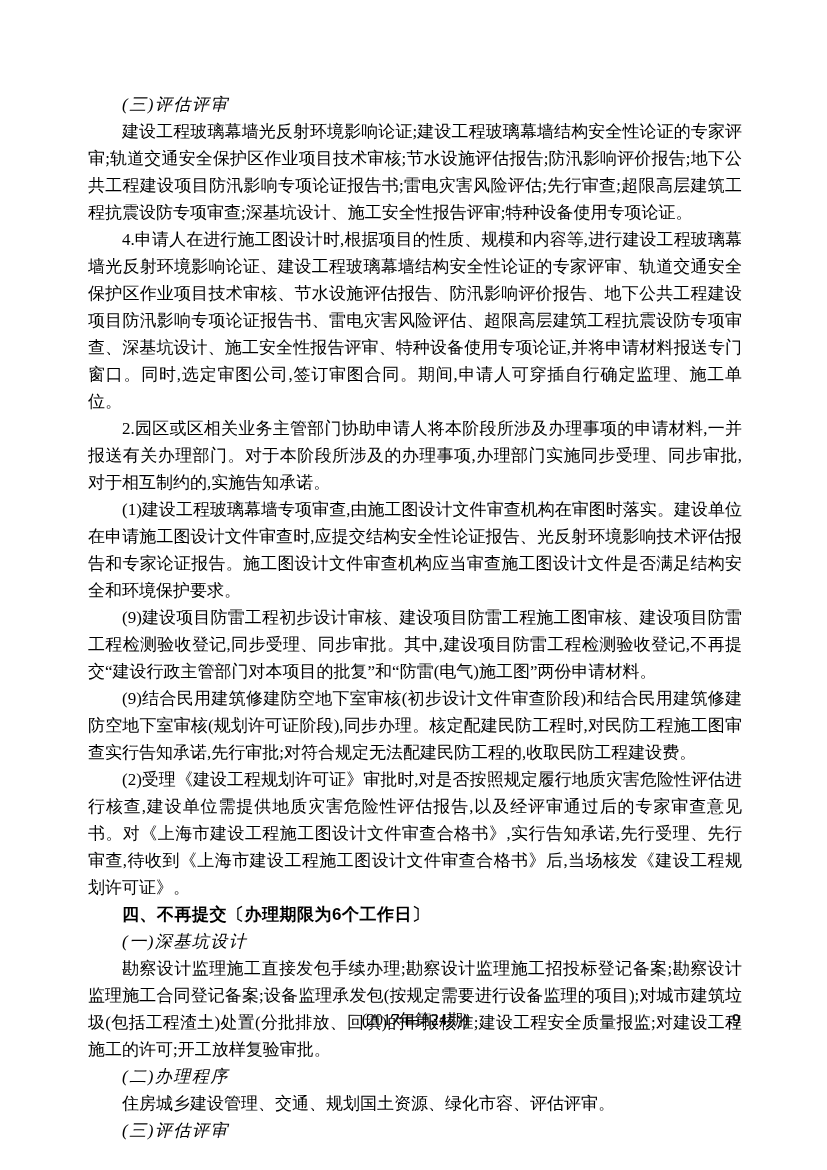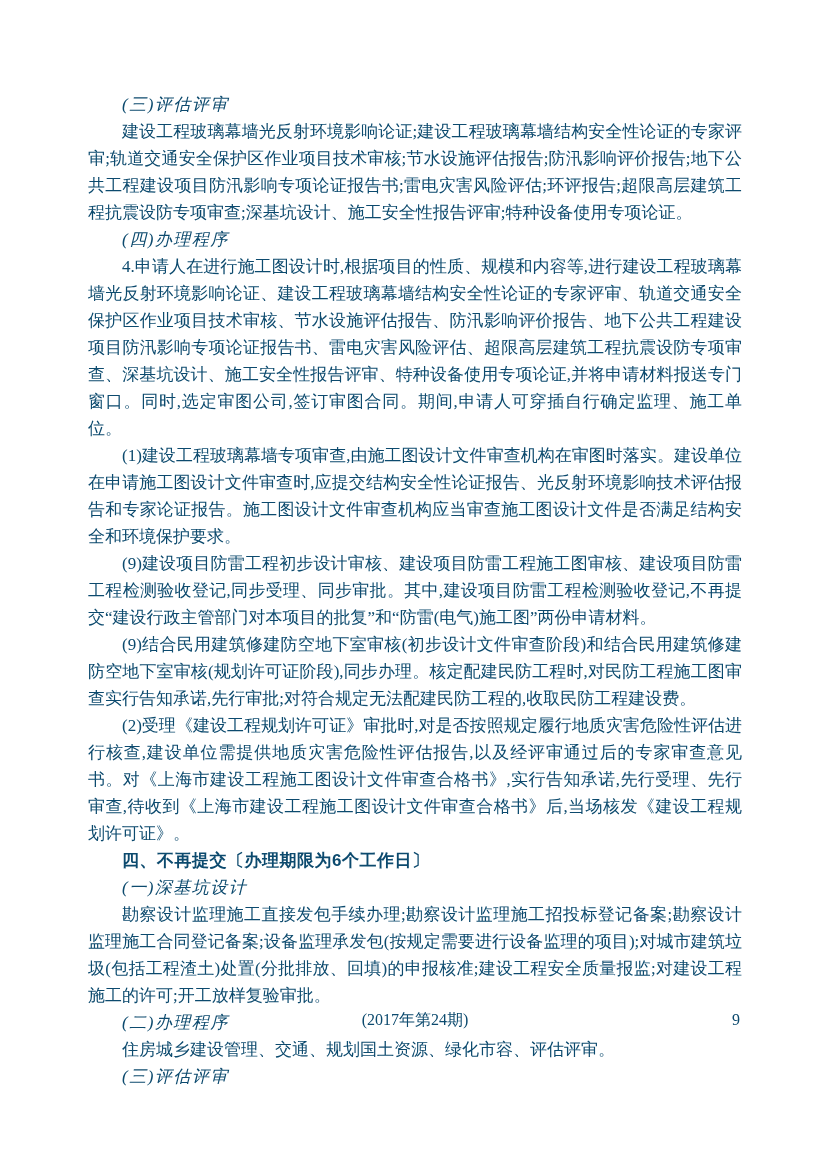--- a/index.html
+++ b/index.html
@@ -7,21 +7,21 @@
     padding: 0;
     background: #ffffff;
   }
   .page {
     position: relative;
     width: 827px;
     height: 1170px;
     background: #ffffff;
     overflow: hidden;
     font-family: "Liberation Serif", "DejaVu Serif", serif;
-    color: #0c4a6e;
+    color: #000000;
   }
   .text-area {
     position: absolute;
     left: 88px;
     top: 91px;
     width: 654px;
     font-size: 17px;
     line-height: 27px;
     text-align: justify;
     text-justify: inter-ideograph;
@@ -57,23 +57,23 @@
     text-align: right;
   }
 </style>
 </head>
 <body>
 
 <div class="page">
 
   <div class="text-area">
     <p class="kai-heading">(三)评估评审</p>
-    <p>建设工程玻璃幕墙光反射环境影响论证;建设工程玻璃幕墙结构安全性论证的专家评审;轨道交通安全保护区作业项目技术审核;节水设施评估报告;防汛影响评价报告;地下公共工程建设项目防汛影响专项论证报告书;雷电灾害风险评估;环评报告;超限高层建筑工程抗震设防专项审查;深基坑设计、施工安全性报告评审;特种设备使用专项论证。</p>
-    <p class="kai-heading">(四)办理程序</p>
+    <p>建设工程玻璃幕墙光反射环境影响论证;建设工程玻璃幕墙结构安全性论证的专家评审;轨道交通安全保护区作业项目技术审核;节水设施评估报告;防汛影响评价报告;地下公共工程建设项目防汛影响专项论证报告书;雷电灾害风险评估;先行审查;超限高层建筑工程抗震设防专项审查;深基坑设计、施工安全性报告评审;特种设备使用专项论证。</p>
     <p>4.申请人在进行施工图设计时,根据项目的性质、规模和内容等,进行建设工程玻璃幕墙光反射环境影响论证、建设工程玻璃幕墙结构安全性论证的专家评审、轨道交通安全保护区作业项目技术审核、节水设施评估报告、防汛影响评价报告、地下公共工程建设项目防汛影响专项论证报告书、雷电灾害风险评估、超限高层建筑工程抗震设防专项审查、深基坑设计、施工安全性报告评审、特种设备使用专项论证,并将申请材料报送专门窗口。同时,选定审图公司,签订审图合同。期间,申请人可穿插自行确定监理、施工单位。</p>
+    <p>2.园区或区相关业务主管部门协助申请人将本阶段所涉及办理事项的申请材料,一并报送有关办理部门。对于本阶段所涉及的办理事项,办理部门实施同步受理、同步审批,对于相互制约的,实施告知承诺。</p>
     <p>(1)建设工程玻璃幕墙专项审查,由施工图设计文件审查机构在审图时落实。建设单位在申请施工图设计文件审查时,应提交结构安全性论证报告、光反射环境影响技术评估报告和专家论证报告。施工图设计文件审查机构应当审查施工图设计文件是否满足结构安全和环境保护要求。</p>
     <p>(9)建设项目防雷工程初步设计审核、建设项目防雷工程施工图审核、建设项目防雷工程检测验收登记,同步受理、同步审批。其中,建设项目防雷工程检测验收登记,不再提交“建设行政主管部门对本项目的批复”和“防雷(电气)施工图”两份申请材料。</p>
     <p>(9)结合民用建筑修建防空地下室审核(初步设计文件审查阶段)和结合民用建筑修建防空地下室审核(规划许可证阶段),同步办理。核定配建民防工程时,对民防工程施工图审查实行告知承诺,先行审批;对符合规定无法配建民防工程的,收取民防工程建设费。</p>
     <p>(2)受理《建设工程规划许可证》审批时,对是否按照规定履行地质灾害危险性评估进行核查,建设单位需提供地质灾害危险性评估报告,以及经评审通过后的专家审查意见书。对《上海市建设工程施工图设计文件审查合格书》,实行告知承诺,先行受理、先行审查,待收到《上海市建设工程施工图设计文件审查合格书》后,当场核发《建设工程规划许可证》。</p>
     <p class="hei-heading">四、不再提交〔办理期限为6个工作日〕</p>
     <p class="kai-heading">(一)深基坑设计</p>
     <p>勘察设计监理施工直接发包手续办理;勘察设计监理施工招投标登记备案;勘察设计监理施工合同登记备案;设备监理承发包(按规定需要进行设备监理的项目);对城市建筑垃圾(包括工程渣土)处置(分批排放、回填)的申报核准;建设工程安全质量报监;对建设工程施工的许可;开工放样复验审批。</p>
     <p class="kai-heading">(二)办理程序</p>
     <p>住房城乡建设管理、交通、规划国土资源、绿化市容、评估评审。</p>
     <p class="kai-heading">(三)评估评审</p>

